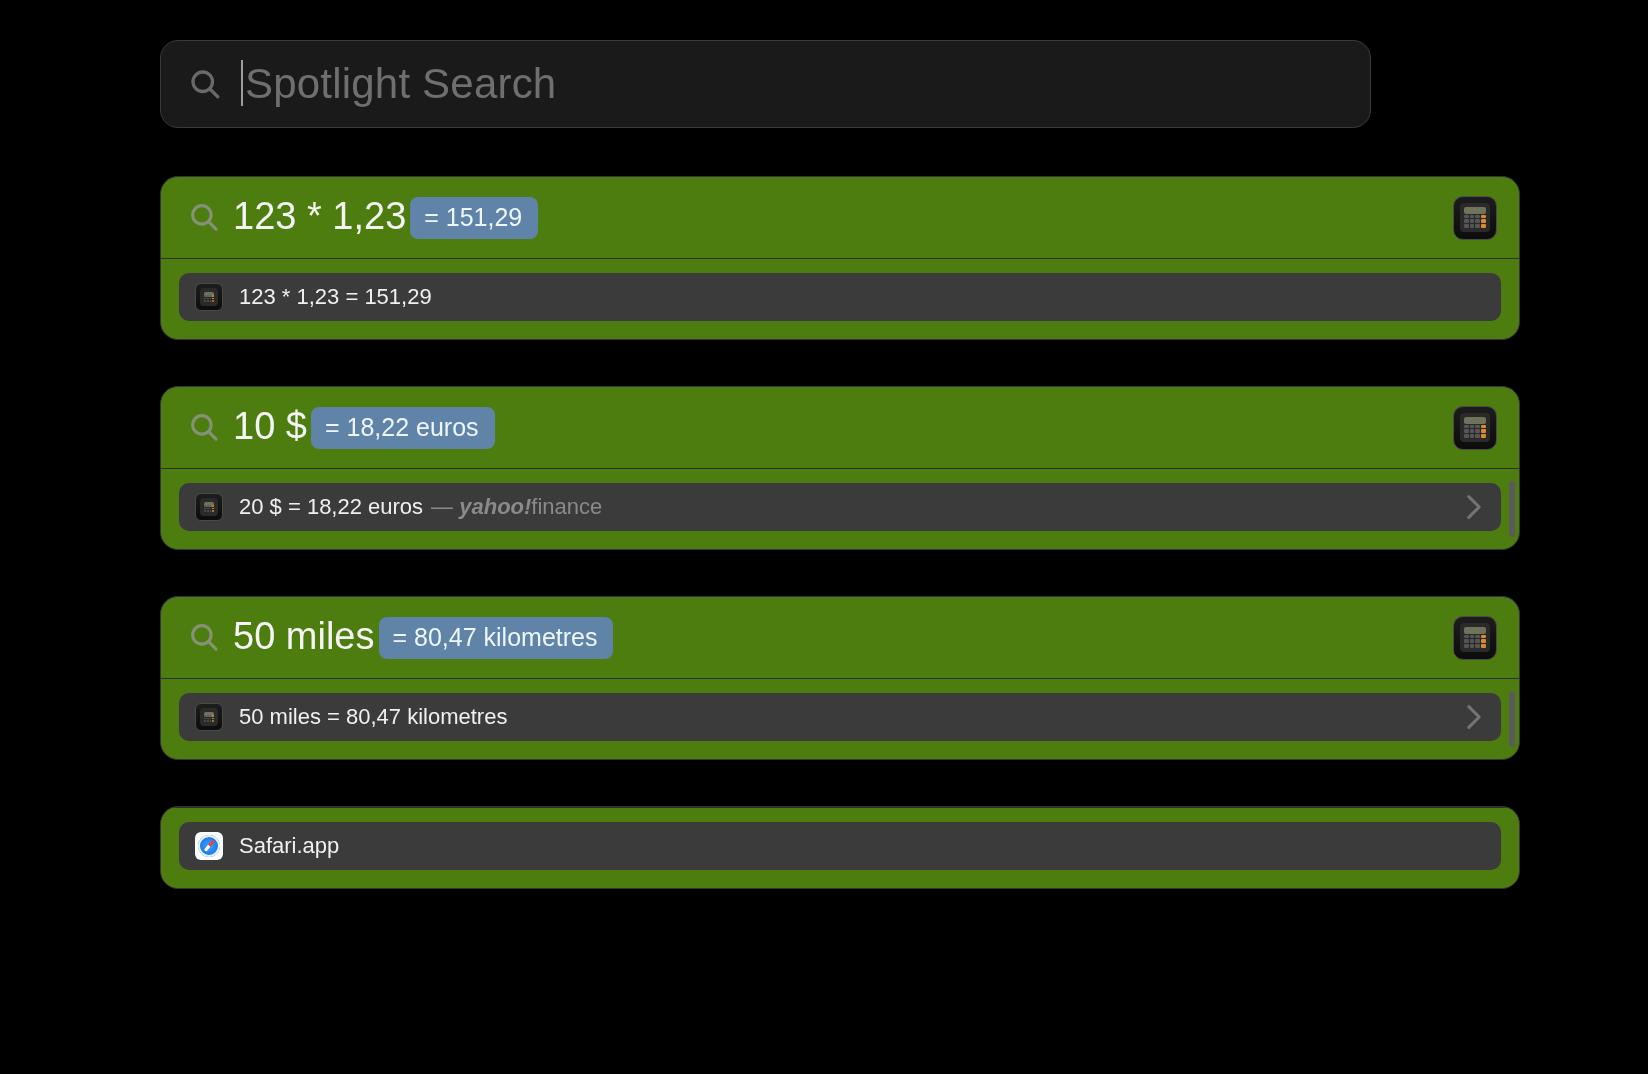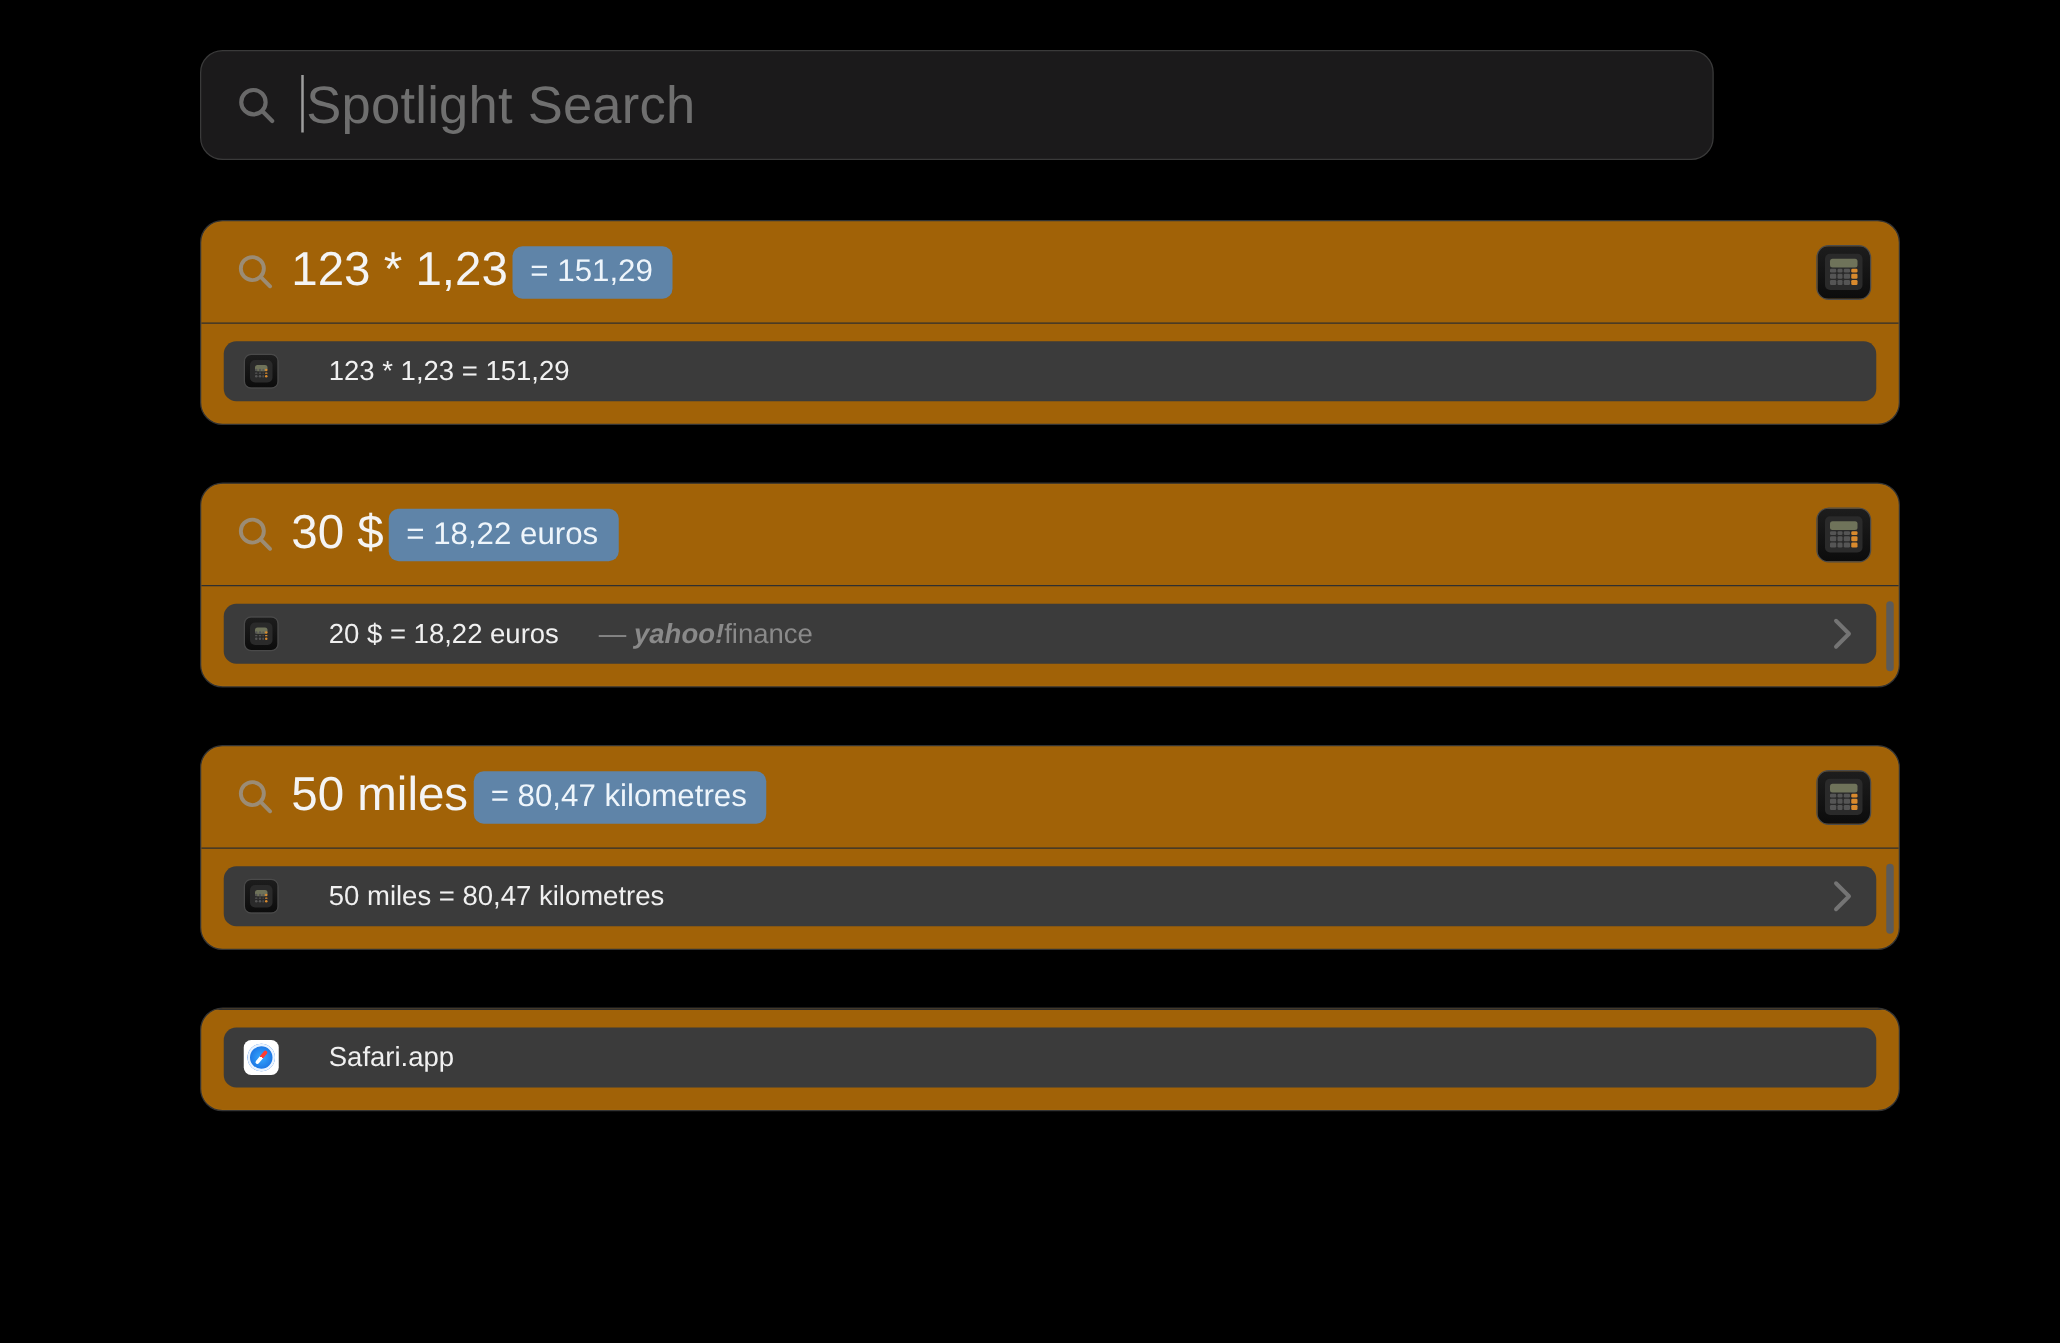--- a/index.html
+++ b/index.html
@@ -40,21 +40,21 @@
     height: 46px;
     background: #9d9d9d;
     vertical-align: -8px;
     margin-right: 2px;
   }
 
   
   .panel {
     width: 1360px;
     margin-bottom: 46px;
-    background: #a16207;
+    background: #4d7c0f;
     border: 1px solid #343434;
     border-radius: 18px;
     overflow: hidden;
     box-shadow: 0 0 0 1px rgba(255,255,255,0.02) inset;
   }
   .panel-head {
     position: relative;
     display: flex;
     align-items: center;
     padding: 18px 26px 20px 26px;
@@ -98,21 +98,20 @@
   }
   .result-row {
     display: flex;
     align-items: center;
     background: #3b3b3b;
     border-radius: 10px;
     padding: 10px 16px;
     font-size: 22px;
     color: #f0f0f0;
     position: relative;
-    gap: 24px;
   }
   .result-row .mini-icon {
     width: 28px; height: 28px;
     border-radius: 6px;
     margin-right: 16px;
     display: inline-flex;
     align-items: center; justify-content: center;
   }
   .result-row .src {
     color: #8a8a8a;
@@ -263,21 +262,21 @@
     </div>
   </div>
 
   <div class="panel">
     <div class="panel-head">
       <svg class="mag" viewBox="0 0 24 24" fill="none" stroke="#9a9a9a" stroke-width="2.2">
         <circle cx="10.5" cy="10.5" r="6.5"></circle>
           <line x1="20.5" y1="20.5" x2="15.2" y2="15.2" stroke-linecap="round"></line>
       </svg>
       <span class="query">
-          <span>30 $</span> 
+          <span>10 $</span> 
           <span class="badge">= 18,22 euros</span>
         </span>
       <div class="panel-icon-right calc-icon">
         <div class="calc-face">
             <div class="dots">
               <span></span>
               <span></span>
               <span></span>
               <span class="o"></span>
               <span></span>

